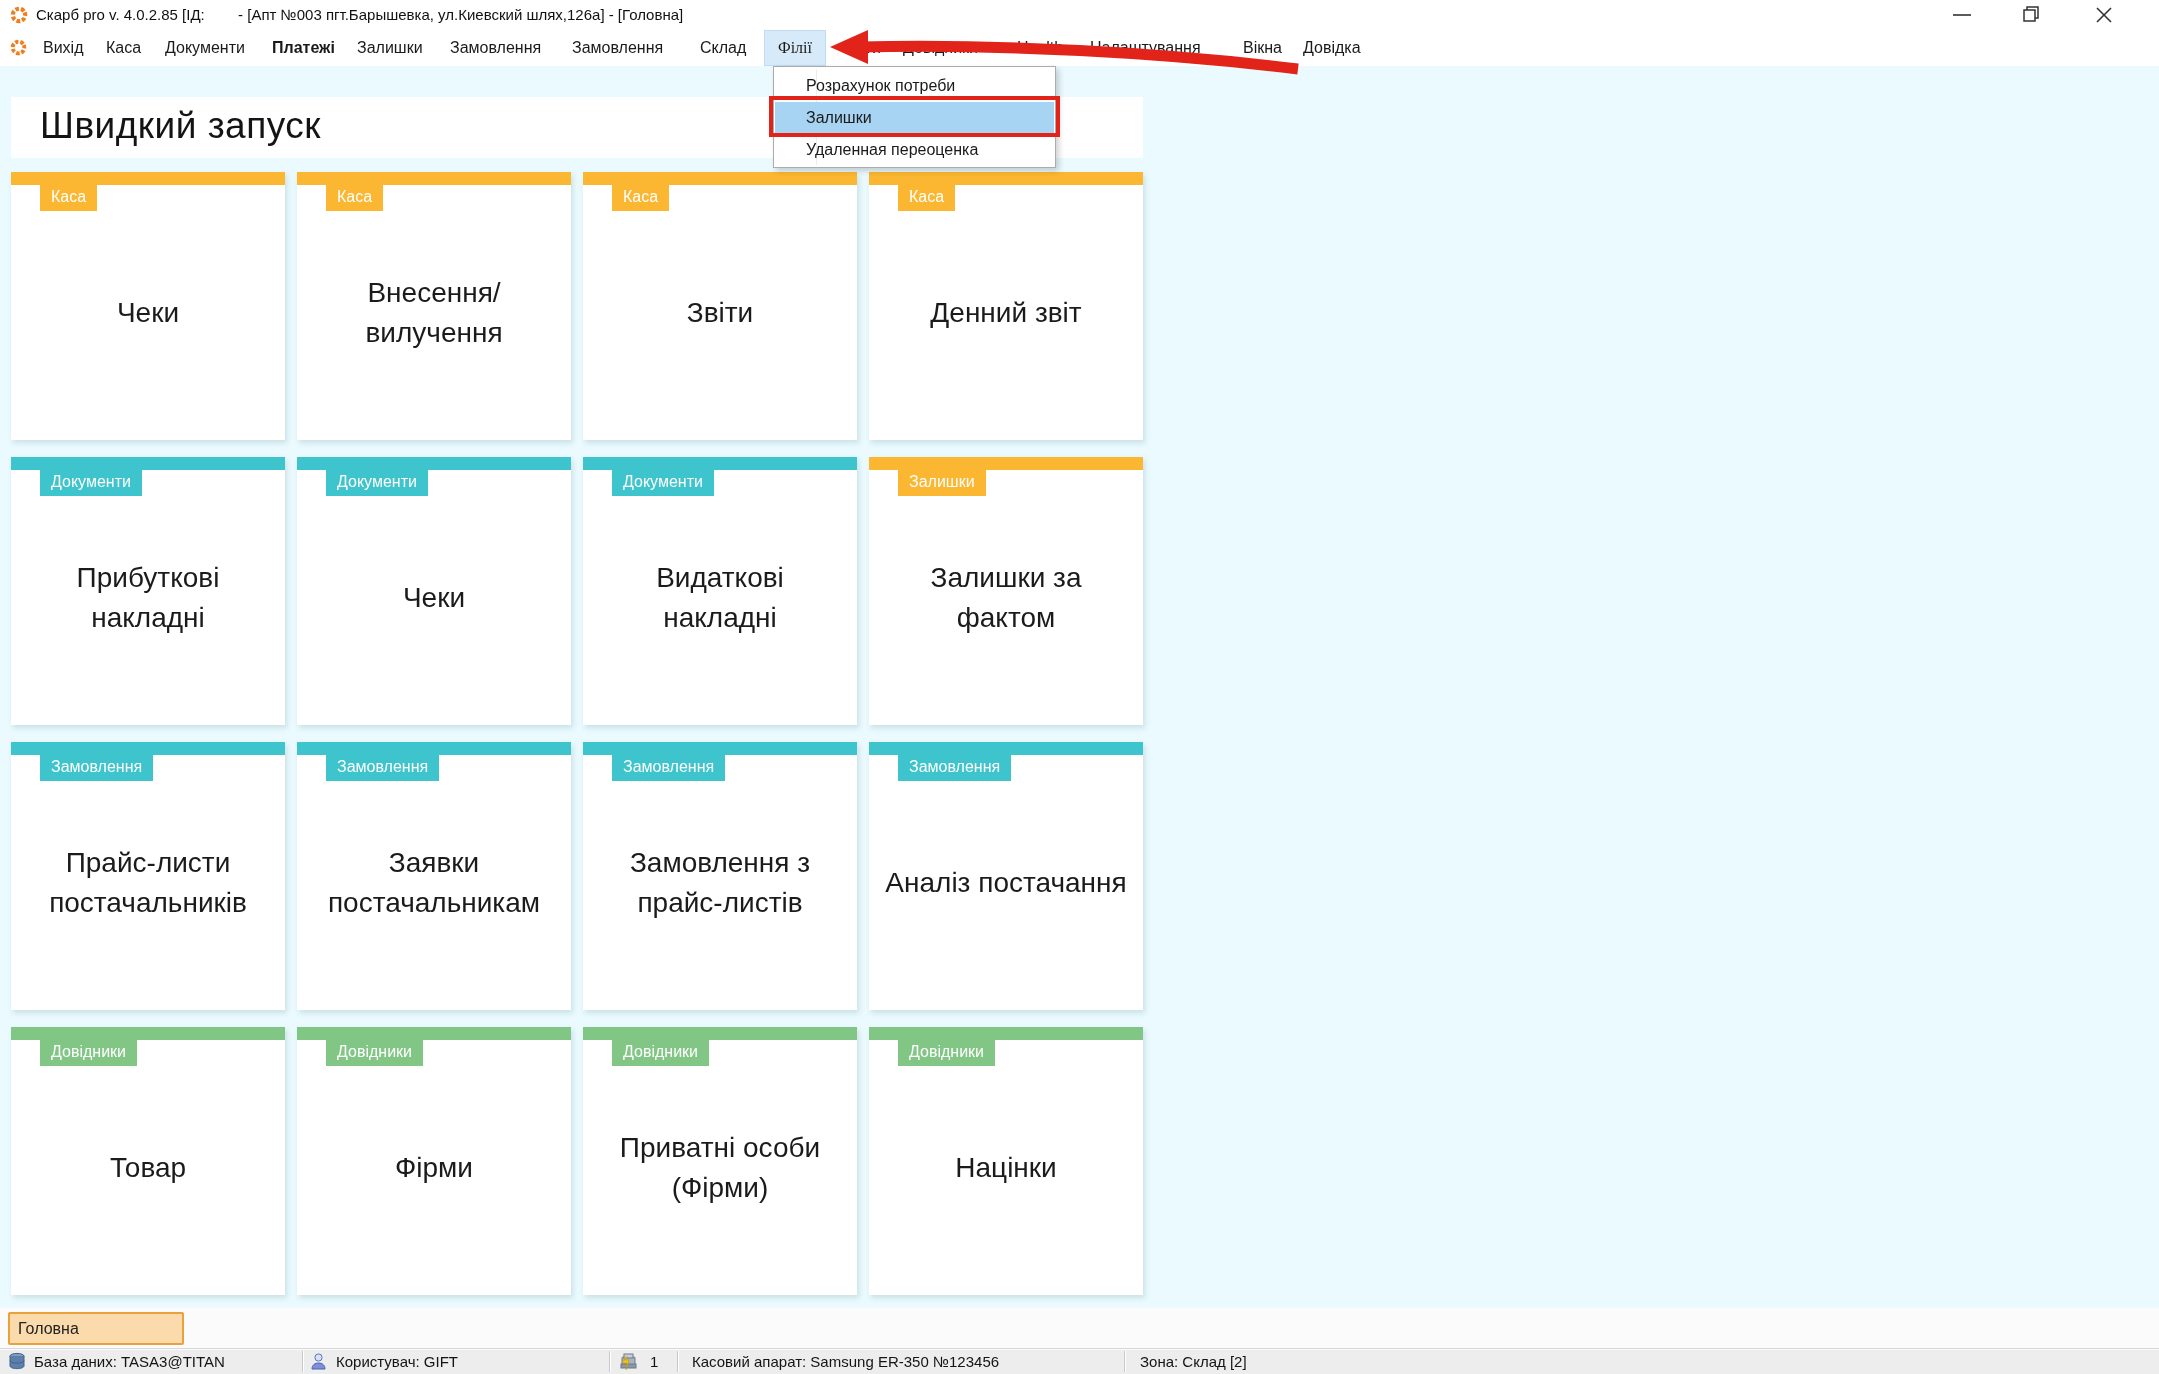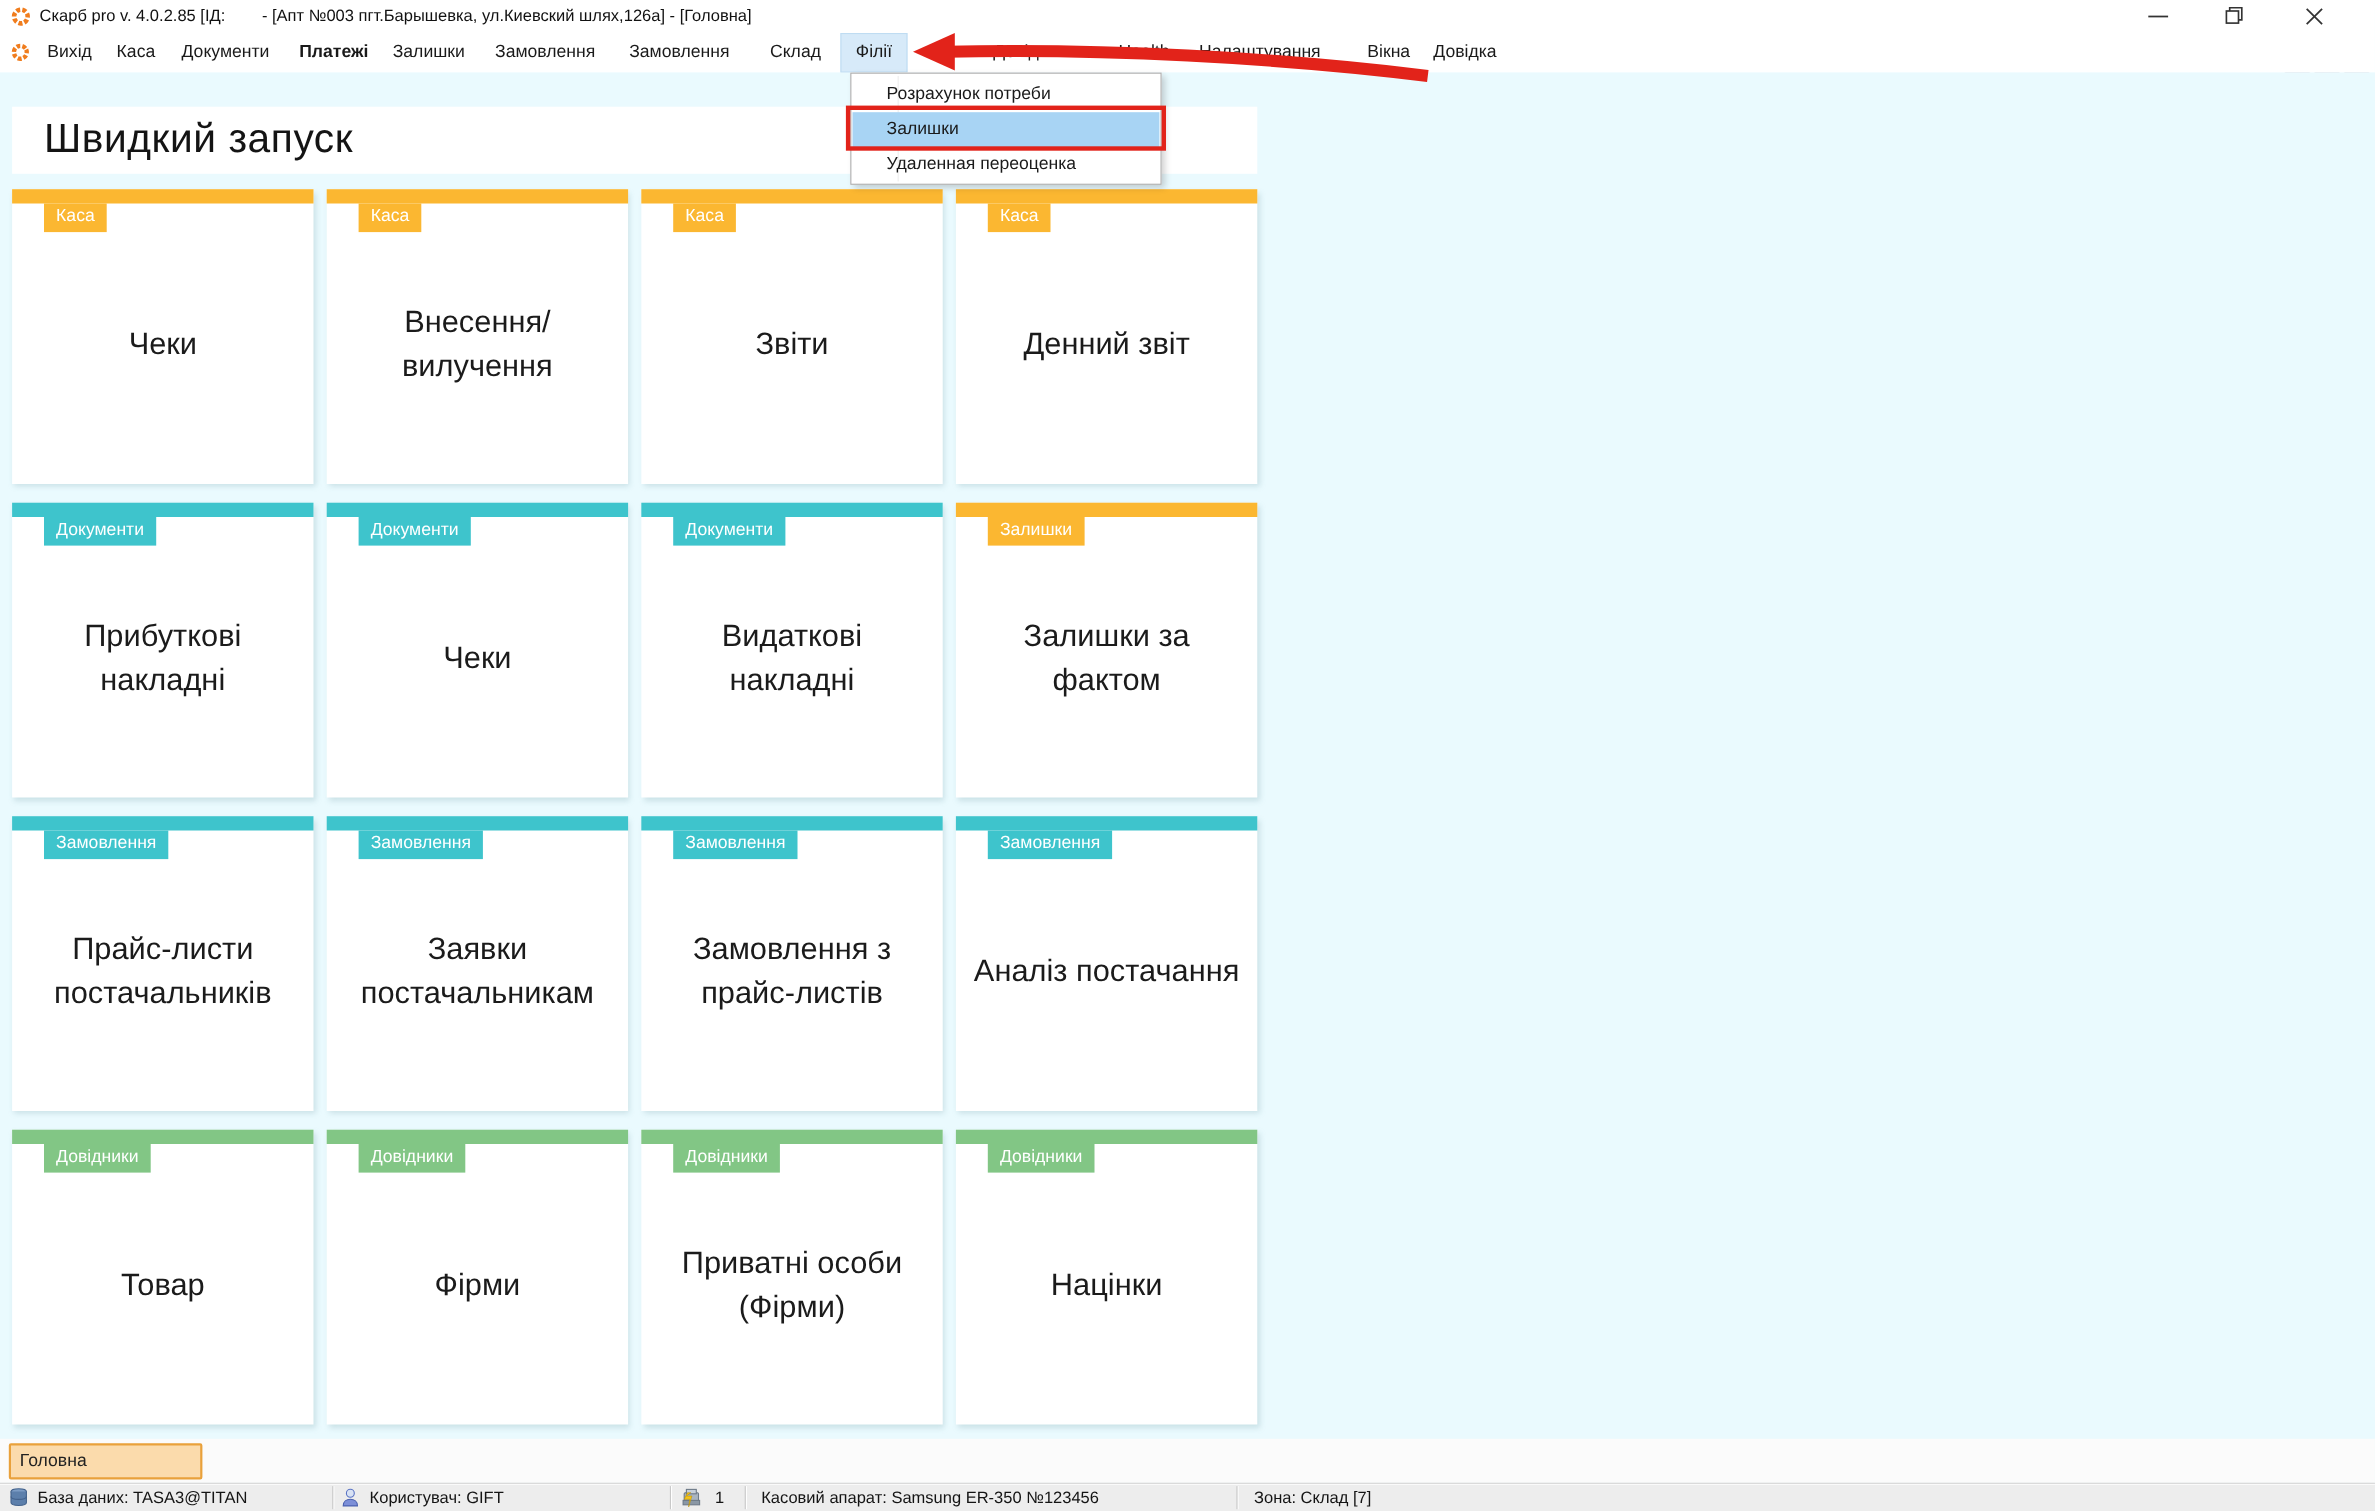--- a/index.html
+++ b/index.html
@@ -12,21 +12,21 @@
   .titlebar .logo { position:absolute; left:10px; top:6px; }
   .title-text { position:absolute; left:36px; top:6px; font-size:15px; color:#111;
     white-space:pre;text-align:center; }
   .win-controls { position:absolute; right:0; top:0; width:230px; height:30px; }
 
   
   .menubar { position:absolute; left:0; top:30px; width:2159px; height:36px; background:#ffffff; }
   .menubar .logo { position:absolute; left:10px; top:9px; }
   .menu-item { position:absolute; top:0; height:36px; line-height:36px; font-size:16px;
     color:#1a1a1a; white-space:nowrap; cursor:default; }
-  .menu-item.active { background:#D7EAF9; border:1px solid #BFDCF2; line-height:34px; }
+  .menu-item.active { background:#D7EAF9; border:1px solid #BFDCF2; line-height:34px;font-family:Liberation Serif, serif; }
   .mdi-btn { position:absolute; top:36px; width:25px; height:25px; background:#FBFCFD;
     border:1px solid #D5DBE1; border-radius:2px; }
   .mdi-btn svg { position:absolute; left:4px; top:4px; }
 
   
   .content { position:absolute; left:0; top:66px; width:2159px; height:1242px; background:#EAFAFE; }
   .ql-header { position:absolute; left:11px; top:31px; width:1132px; height:61px; background:#ffffff; }
   .ql-title { position:absolute; left:29px; top:8px; font-size:37px; color:#141414; letter-spacing:0.5px; }
 
   .grid { position:absolute; left:11px; top:106px; width:1135px;
@@ -269,20 +269,20 @@
         </svg></span>
       <span class="status-text" style="left: 336px;">Користувач: GIFT</span>
       <span class="status-icon" style="left: 618px;"><svg width="20" height="19" viewBox="0 0 20 19">
           <rect x="4" y="5" width="13" height="8" rx="1" fill="#A9B4C0" stroke="#6E7A88"></rect>
           <rect x="6" y="2" width="9" height="4" fill="#C7D0DA" stroke="#6E7A88"></rect>
           <rect x="3" y="12" width="15" height="4" fill="#8A97A5" stroke="#6E7A88"></rect>
           <polygon points="6,8 11,8 8,18 9,11 4,11 7,5 10,5" fill="#F5C518" stroke="#B98E00" stroke-width="0.5"></polygon>
         </svg></span>
       <span class="status-text" style="left: 650px;">1</span>
       <span class="status-text" style="left: 692px;">Касовий апарат: Samsung ER-350 №123456</span>
-      <span class="status-text" style="left: 1140px;">Зона: Склад [7]</span>
+      <span class="status-text" style="left: 1140px;">Зона: Склад [2]</span>
       <div class="status-sep" style="left: 302px;"></div>
       <div class="status-sep" style="left: 609px;"></div>
       <div class="status-sep" style="left: 677px;"></div>
       <div class="status-sep" style="left: 1124px;"></div>
     </div>
 
 </div>
 
 </body></html>

